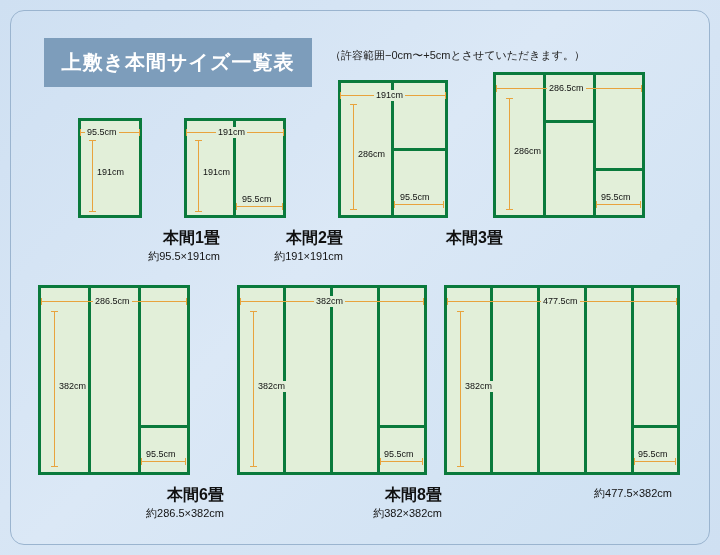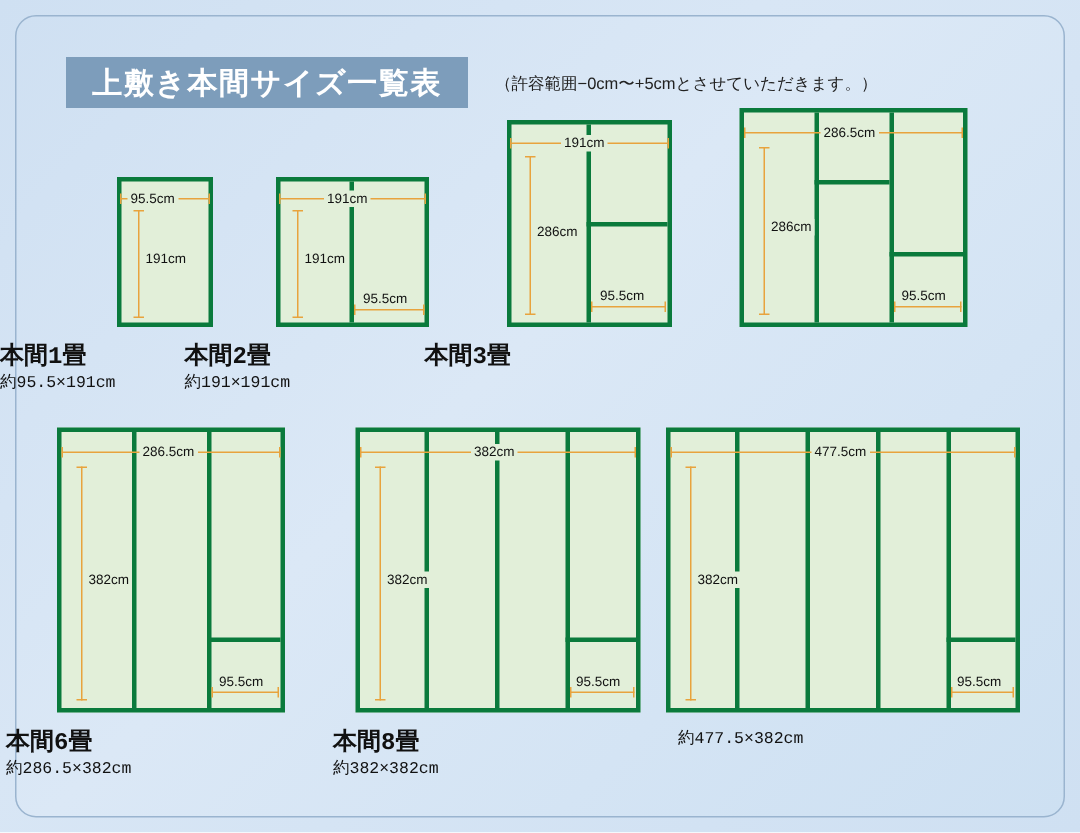--- a/index.html
+++ b/index.html
@@ -21,21 +21,21 @@
     width:700px;height:535px;
     box-sizing:border-box;
     background:linear-gradient(135deg,#cfe0f2 0%,#dbe8f6 45%,#cde0f2 100%);
     border:1px solid #9ab4cf;
     border-radius:14px;
   }
   
   .title-box{
     position:absolute;
     left:44px;top:38px;
-    width:268px;height:34px;
+    width:268px;height:49px;
     background:#7d9dbb;
     display:flex;align-items:center;justify-content:center;
   }
   .title-box .title-text{
     color:#ffffff;
     font-size:20px;
     font-weight:bold;
     letter-spacing:1px;
     white-space:nowrap;
   }
@@ -82,23 +82,22 @@
     color:#111;
     font-size:9px;
     line-height:11px;
     padding:0 2px;
     white-space:nowrap;
   }
 
   
   .caption{
     position:absolute;
-    text-align:left;
+    text-align:right;
     width:220px;
-    font-family:Liberation Mono, monospace;
   }
   .caption .name{
     font-size:16px;
     font-weight:bold;
     color:#111;
     white-space:nowrap;
     line-height:20px;
   }
   .caption .size{
     font-size:11px;

